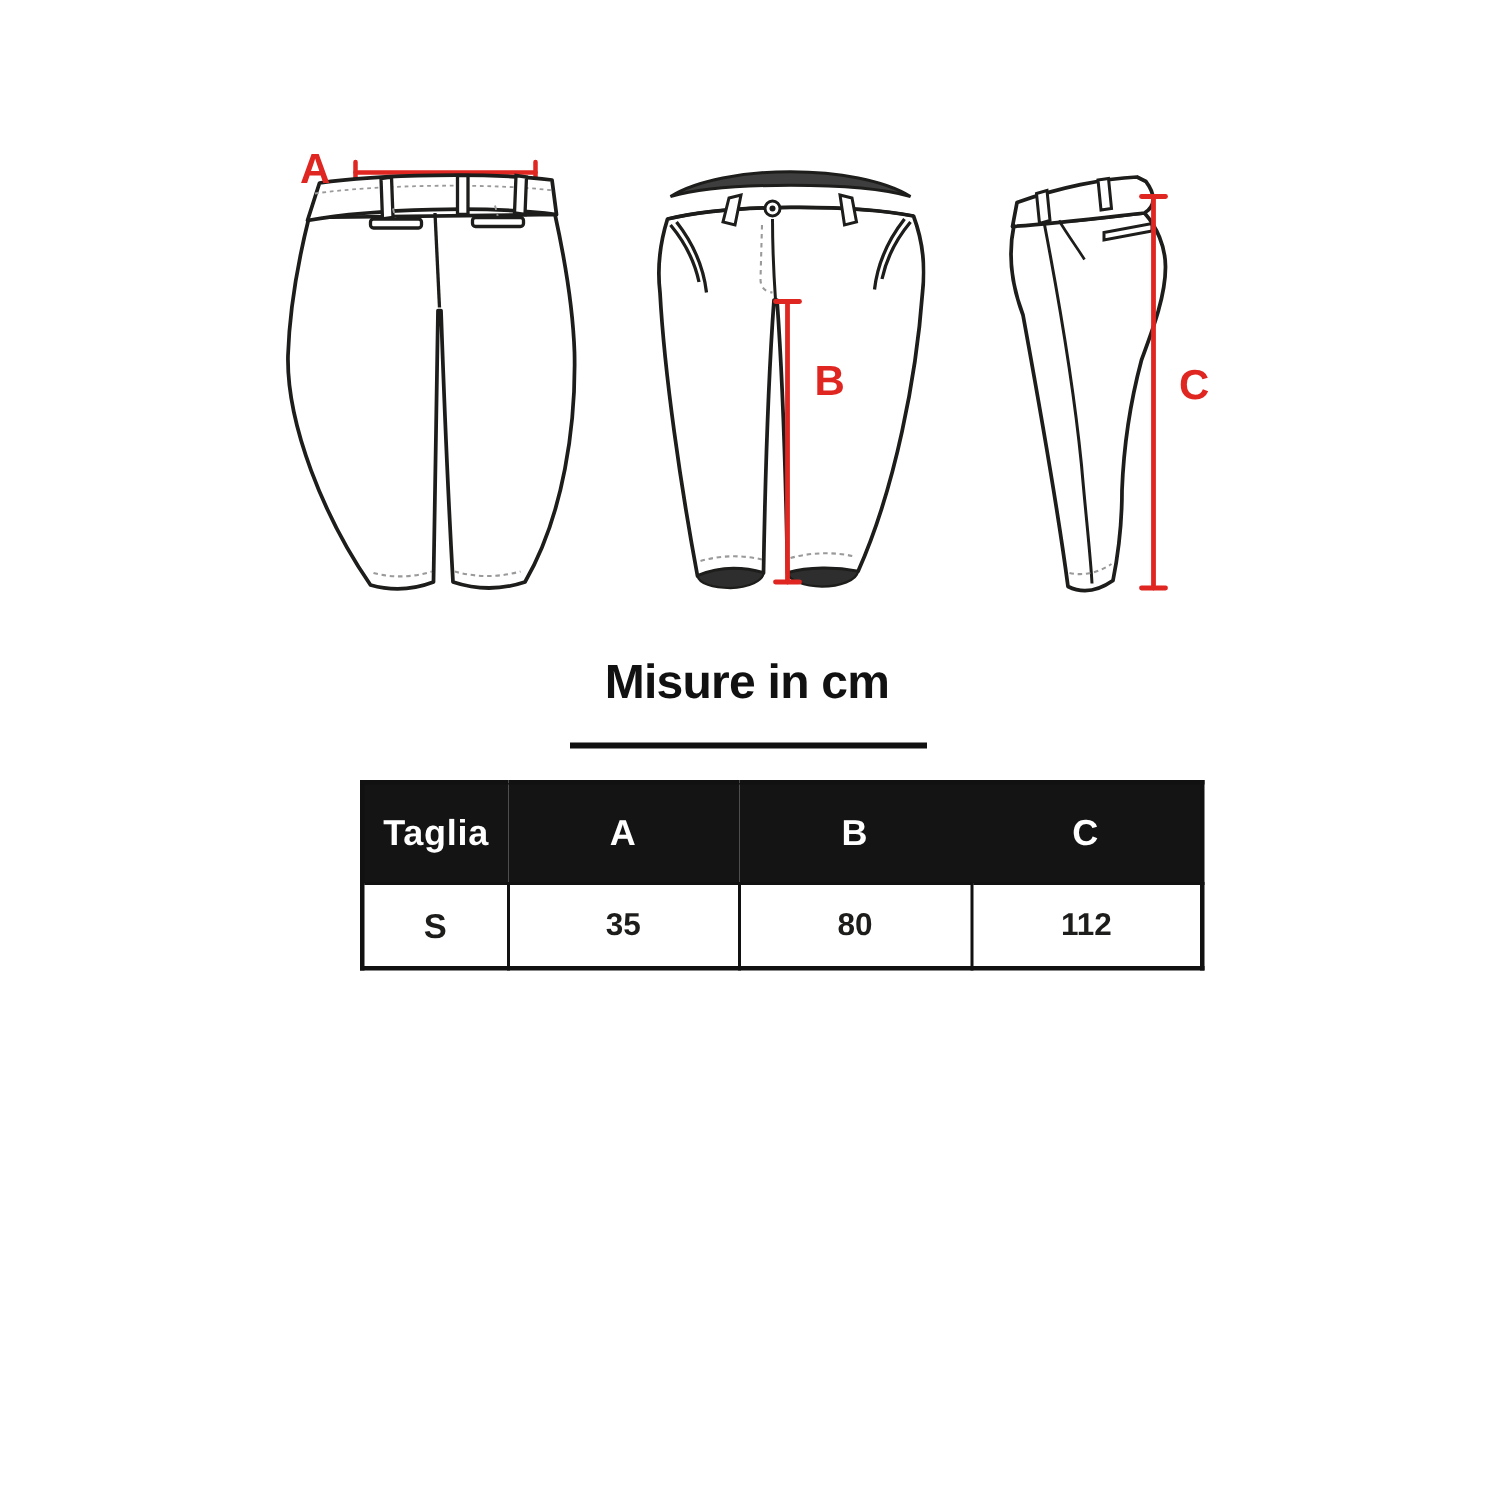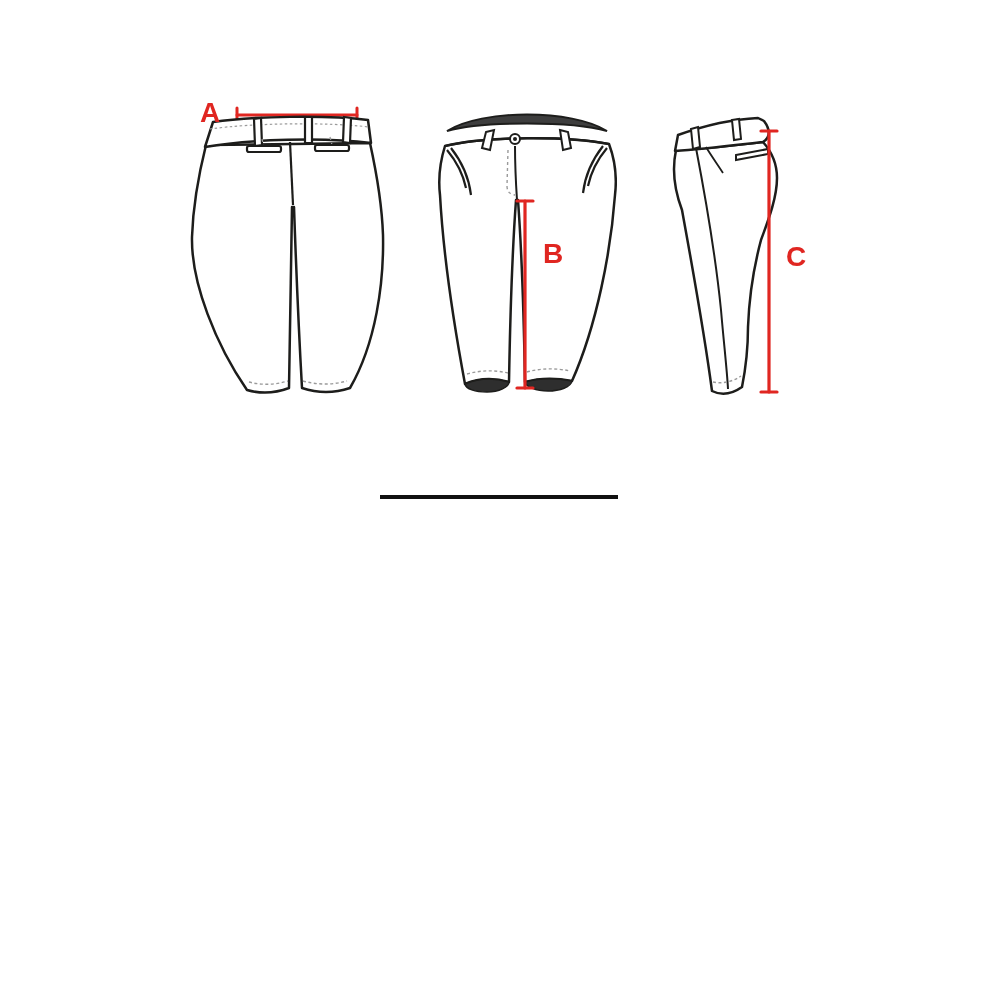--- a/index.html
+++ b/index.html
@@ -161,16 +161,41 @@
 
       <g stroke="#e02621" stroke-width="3.2" fill="none" stroke-linecap="round">
         <line x1="111" y1="26" x2="111" y2="287"></line>
         <line x1="103" y1="26" x2="119" y2="26"></line>
         <line x1="103" y1="287" x2="119" y2="287"></line>
       </g>
     </svg>
     <span class="measure-label label-c">C</span>
   </figure>
 
+  <h1 class="title">Misure in cm</h1>
   <div class="title-underline"></div>
 
+  <table class="size-table">
+    <colgroup>
+      <col style="width:97px">
+        <col style="width:154px">
+        <col style="width:155px">
+        <col style="width:154px">
+    </colgroup>
+    <thead>
+      <tr>
+        <th>Taglia</th>
+        <th>A</th>
+        <th>B</th>
+        <th>C</th>
+      </tr>
+    </thead>
+    <tbody>
+      <tr>
+        <td class="size-col">S</td>
+        <td>35</td>
+        <td>80</td>
+        <td>112</td>
+      </tr>
+    </tbody>
+  </table>
 
 </div>
 
 </body></html>

